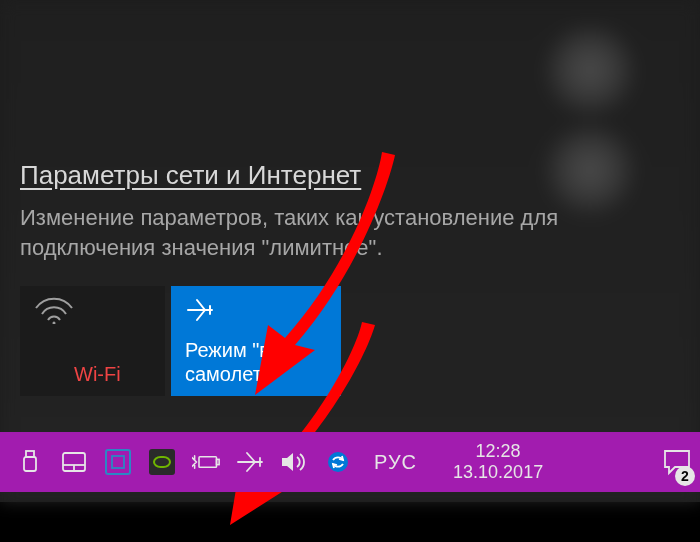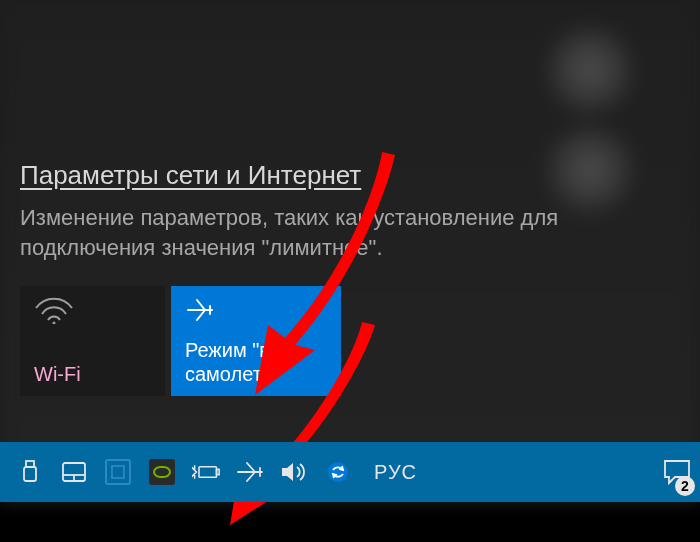--- a/index.html
+++ b/index.html
@@ -51,26 +51,26 @@
     padding: 10px 14px;
     display: flex; flex-direction: column; justify-content: space-between;
     cursor: pointer;
     position: relative;
   }
   .tile.active { background: #0078d7; color: #fff; }
   .tile .tile-icon { height: 28px; display: flex; align-items: center; }
   .tile .tile-icon svg { fill: none; stroke: currentColor; stroke-width: 2; }
   .tile .tile-label { font-size: 20px; line-height: 1.2; }
   .tile.wifi { width: 145px; }
-  .tile.wifi .tile-label { color: #f9a8d4; }
+  .tile.wifi .tile-label { color: #ef4444; margin-left: 40px; }
 
   
   .taskbar {
-    position: absolute; left: 0; right: 0; bottom: 0; height: 60px;
-    background: #0369a1;
+    position: absolute; left: 0; right: 0; bottom: 10px; height: 60px;
+    background: #a21caf;
     display: flex; align-items: center;
     color: #e6e6e6;
   }
   .tray {
     display: flex; align-items: center; gap: 16px;
     padding: 0 10px 0 16px;
     flex: 1;
   }
   .tray .tray-icon { width: 28px; height: 28px; display: flex; align-items: center; justify-content: center; cursor: pointer; }
   .tray .tray-icon svg { stroke: #e6e6e6; fill: none; stroke-width: 1.8; }
@@ -207,20 +207,24 @@
       <div class="tray-icon">
         <svg width="24" height="24" viewBox="0 0 24 24">
             <circle cx="12" cy="12" r="10" fill="#0078d7" stroke="none"></circle>
             <path d="M7 10 A6 6 0 0 1 17 10 M17 14 A6 6 0 0 1 7 14" stroke="#fff"></path>
             <path d="M16 6 L17 10 L13 9 M8 18 L7 14 L11 15" stroke="#fff" fill="none"></path>
           </svg>
       </div>
 
       <div class="lang">РУС</div>
 
+      <div class="clock">
+        <div>12:28</div>
+        <div>13.10.2017</div>
+      </div>
     </div>
 
     <div class="ac">
       <svg width="30" height="28" viewBox="0 0 30 28">
           <path d="M3 3 H27 V19 H13 L7 25 V19 H3 Z"></path>
         </svg>
       <div class="badge">2</div>
     </div>
   </div>
 </div>

